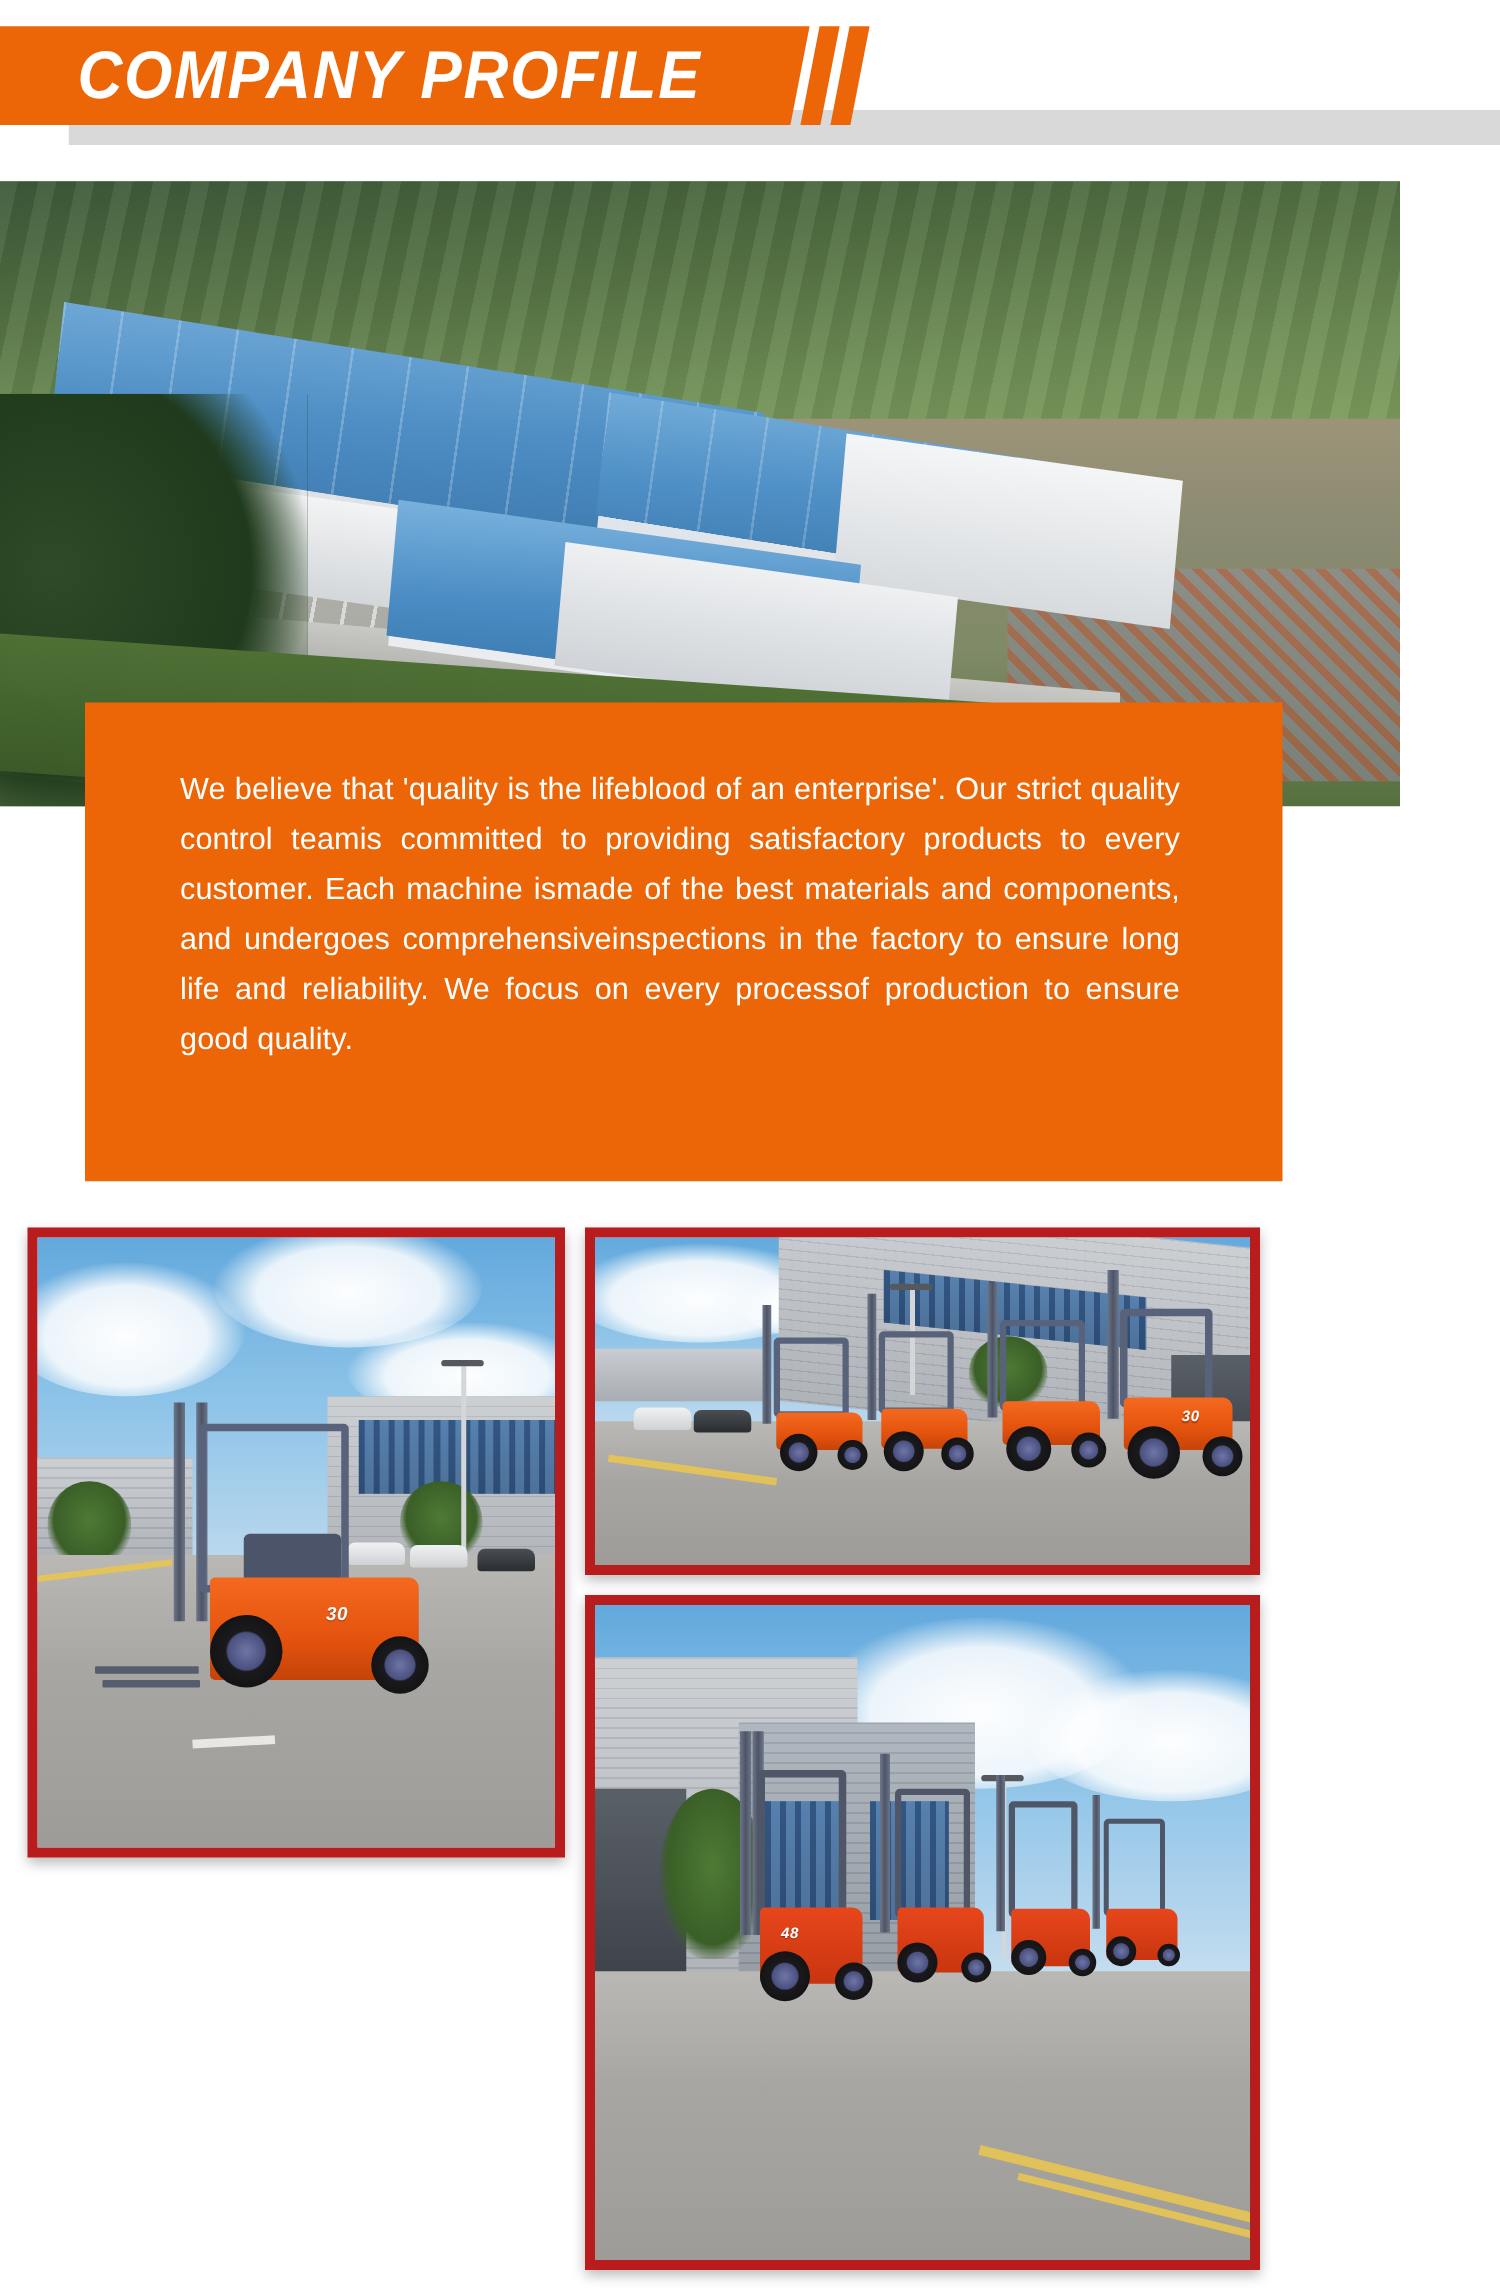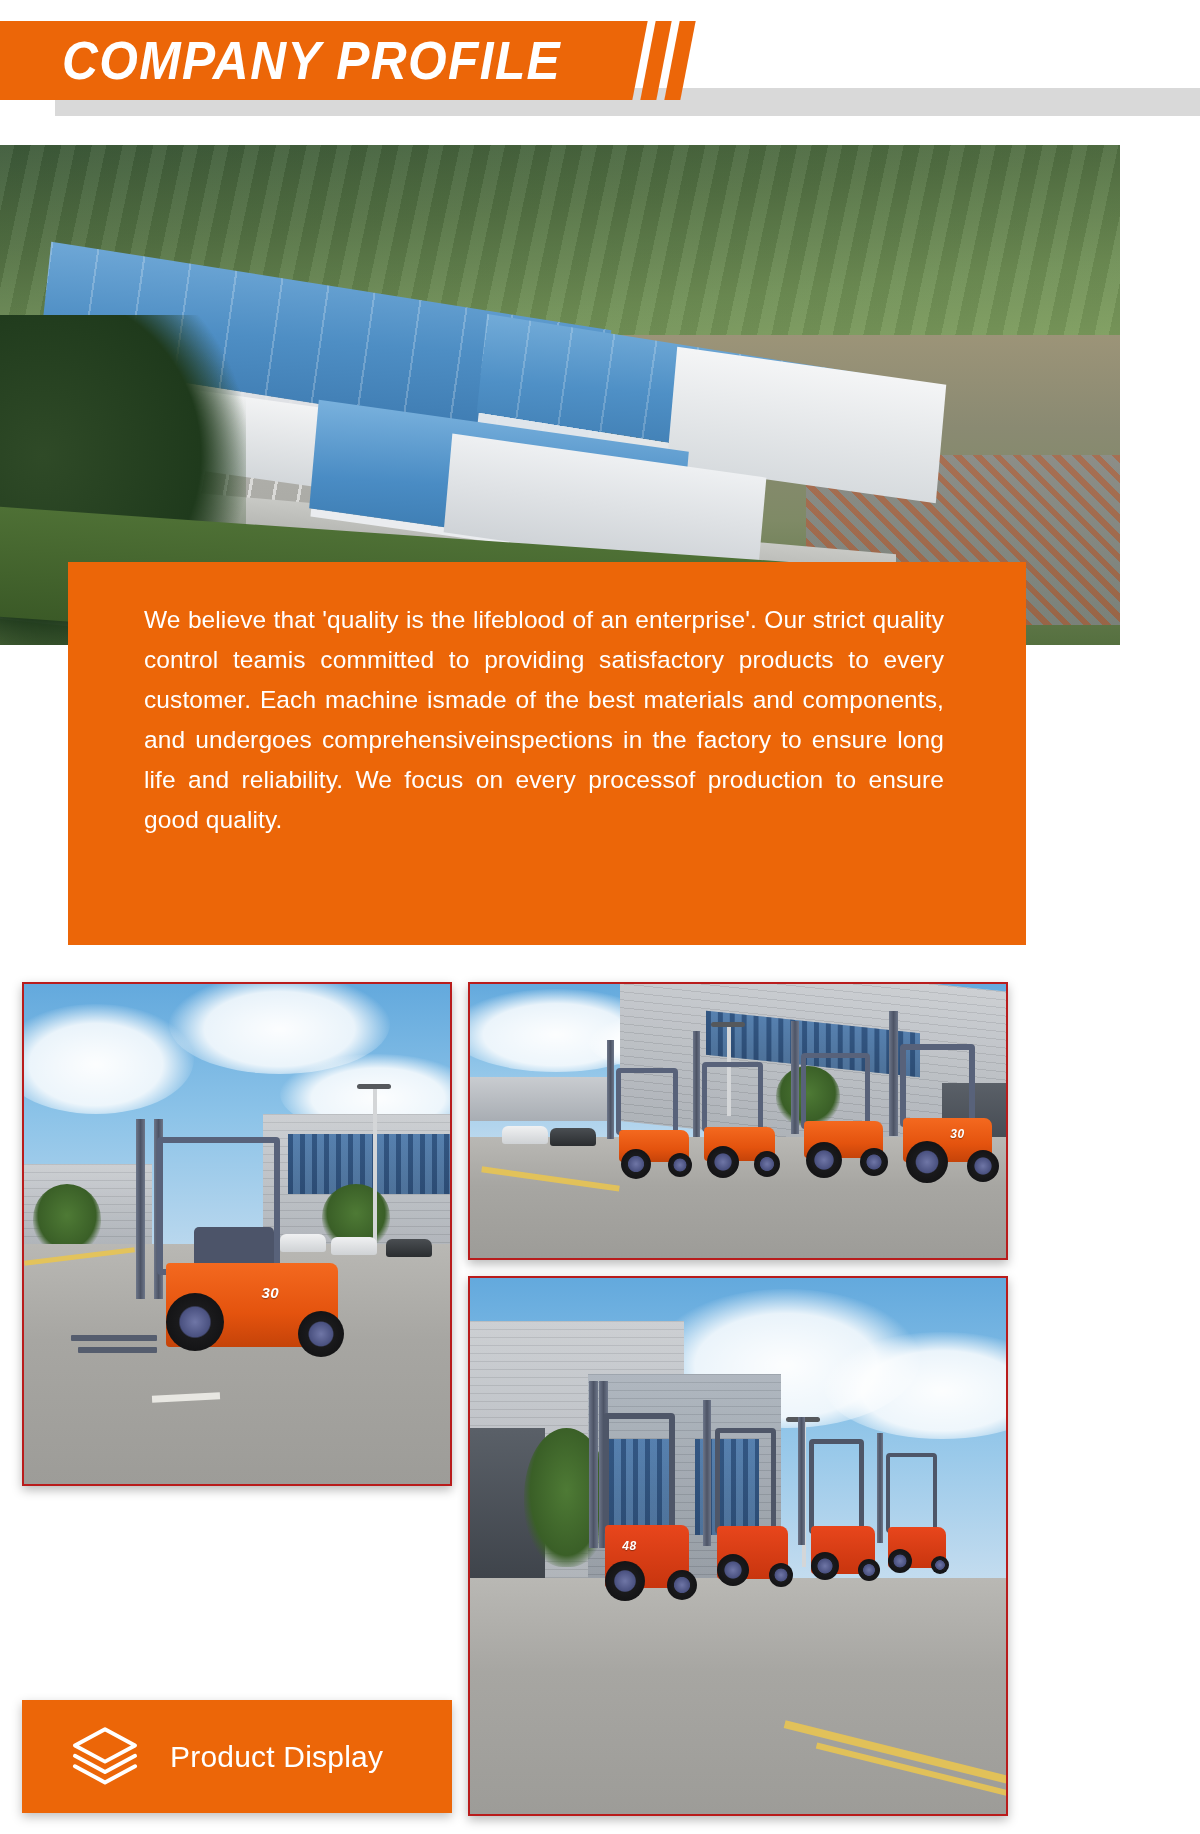--- a/index.html
+++ b/index.html
@@ -194,31 +194,32 @@
     margin-bottom: 21px;
   }
   .about-body {
     color: #ffffff;
     font-size: 24.5px;
     line-height: 40px;
     text-align: justify;
     text-justify: inter-word;
     letter-spacing: 0.1px;
     max-width: 800px;
+    margin-top: 12px;
   }
 
   
   .grid { position: absolute; left: 0; top: 0; width: 1200px; height: 1834px; }
 
   .card {
     position: absolute;
     overflow: hidden;
     background: #cfd6dd;
     box-shadow: 0 4px 10px rgba(0,0,0,0.28);
-    border: 2px solid #b91c1c;
+    border: 8px solid #b91c1c;
   }
   .card-a { left: 22px;  top: 982px;  width: 430px; height: 504px; }
   .card-b { left: 468px; top: 982px;  width: 540px; height: 278px; }
   .card-c { left: 468px; top: 1276px; width: 540px; height: 540px; }
 
   
   .sky {
     position: absolute; left: 0; top: 0; width: 100%; height: 58%;
     background: linear-gradient(180deg, #63a9dd 0%, #8cc3e8 45%, #c3dcef 100%);
   }
@@ -507,27 +508,15 @@
       </div>
       <div class="fl" style="left:73%;top:32%;width:18%;height:30%;">
         <div class="fl-mast" style="left:16%;top:-10%;width:6px;height:68%;"></div>
         <div class="fl-cab" style="left:26%;top:2%;width:52%;height:50%;border-width:4px;border-color:#4e5668;"></div>
         <div class="fl-body" style="left:28%;top:48%;width:60%;height:26%;background:linear-gradient(180deg,#e8461c 0%,#c8350e 100%);"></div>
         <div class="fl-wheel" style="left:28%;top:62%;width:24px;height:24px;"></div>
         <div class="fl-wheel" style="left:72%;top:66%;width:18px;height:18px;"></div>
       </div>
     </div>
 
-    <div class="pd-badge">
-      <span class="pd-icon">
-        <svg viewBox="0 0 64 64" width="74" height="74" aria-hidden="true">
-          <g fill="none" stroke="#ffffff" stroke-width="3.4" stroke-linejoin="round" stroke-linecap="round">
-            <polygon points="32,8 58,22 32,36 6,22"></polygon>
-            <polyline points="6,31 32,45 58,31"></polyline>
-            <polyline points="6,40 32,54 58,40"></polyline>
-          </g>
-        </svg>
-      </span>
-      <span class="pd-label">Product Display</span>
-    </div>
 
   </div>
 </div>
 
 </body></html>

